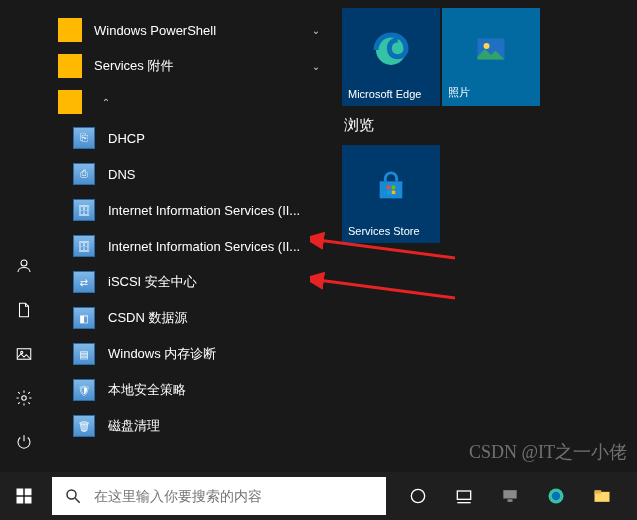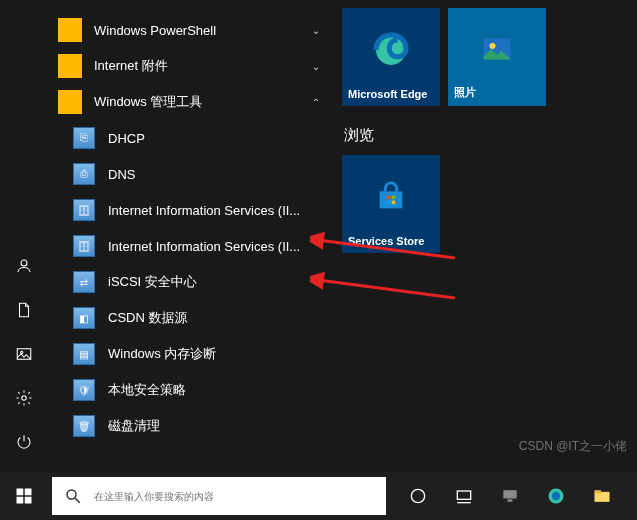--- a/index.html
+++ b/index.html
@@ -18,42 +18,42 @@
 .app-row { height: 36px; display: flex; align-items: center; padding-left: 10px; color: #fff; font-size: 13px; cursor: pointer; position: relative; }
 .app-row.sub { padding-left: 24px; }
 .app-icon { width: 24px; height: 24px; margin-right: 12px; display: flex; align-items: center; justify-content: center; flex-shrink: 0; }
 .app-icon.folder { background: #ffb900; }
 .app-icon.shield { background: #0078d4; border-radius: 2px; }
 .app-label { white-space: nowrap; overflow: hidden; text-overflow: ellipsis; flex: 1; }
 .chevron { width: 24px; text-align: center; color: #ccc; font-size: 10px; }
 
 
 .tiles { flex: 1; padding: 8px 0 0 14px; }
-.tile-row { display: flex; gap: 8px; margin-bottom: 20px; font-weight: bold; }
+.tile-row { display: flex; gap: 2px; margin-bottom: 10px; }
 .tile { width: 98px; height: 98px; background: #0369a1; display: flex; flex-direction: column; align-items: center; justify-content: flex-end; padding: 4px; cursor: pointer; position: relative; }
 .tile.dark { background: #003a6c; }
 .tile-icon { flex: 1; display: flex; align-items: center; justify-content: center; }
 .tile-label { font-size: 11px; color: #fff; text-align: left; width: 100%; padding: 0 2px 2px; }
 .group-label { color: #fff; font-size: 15px; margin: 6px 0 10px 2px; }
 
 
 .arrow { position: absolute; pointer-events: none; z-index: 20; }
 
 
 .taskbar { position: absolute; left: 0; bottom: 0; width: 637px; height: 48px; background: #1f1f1f; display: flex; align-items: center; }
 .start-btn { width: 48px; height: 48px; display: flex; align-items: center; justify-content: center; cursor: pointer; }
 .search-box { height: 38px; width: 334px; background: #fff; display: flex; align-items: center; margin-left: 4px; }
 .search-box svg { width: 18px; height: 18px; margin: 0 12px; stroke: #333; fill: none; stroke-width: 2; }
-.search-input { border: none; outline: none; font-size: 10px; flex: 1; color: #666; background: transparent; }
+.search-input { border: none; outline: none; font-size: 14px; flex: 1; color: #666; background: transparent; }
 .task-icons { display: flex; align-items: center; margin-left: 10px; gap: 2px; }
 .task-icon { width: 44px; height: 48px; display: flex; align-items: center; justify-content: center; cursor: pointer; }
 .task-icon svg { width: 20px; height: 20px; }
 
 
-.watermark { position: absolute; right: 10px; bottom: 65px; color: rgba(200,200,200,0.5); font-size: 12px; pointer-events: none; }
+.watermark { position: absolute; right: 10px; bottom: 56px; color: rgba(200,200,200,0.5); font-size: 18px; pointer-events: none; font-family: Liberation Serif, serif; }
 
 
 .mini-box { width: 22px; height: 22px; background: linear-gradient(#7fb8e8,#4a8fd0); border: 1px solid #2d6aa3; display:flex; align-items:center; justify-content:center; font-size:10px; color:#fff; }
 </style>
 </head>
 <body>
 
 <div class="start-panel">
 
   <div class="rail">
@@ -91,26 +91,25 @@
   </div>
 
   <div class="app-list">
     <div class="app-row">
       <span class="app-icon folder"></span>
       <span class="app-label">Windows PowerShell</span>
       <span class="chevron">⌄</span>
     </div>
     <div class="app-row">
       <span class="app-icon folder"></span>
-      <span class="app-label">Internet 附件</span>
+      <span class="app-label">Services 附件</span>
       <span class="chevron">⌄</span>
     </div>
     <div class="app-row">
       <span class="app-icon folder"></span>
-      <span class="app-label">Windows 管理工具</span>
       <span class="chevron">⌃</span>
     </div>
 
     <div class="app-row sub">
       <span class="app-icon">
           <span class="mini-box">⎘</span>
         </span>
       <span class="app-label">DHCP</span>
     </div>
     <div class="app-row sub">

